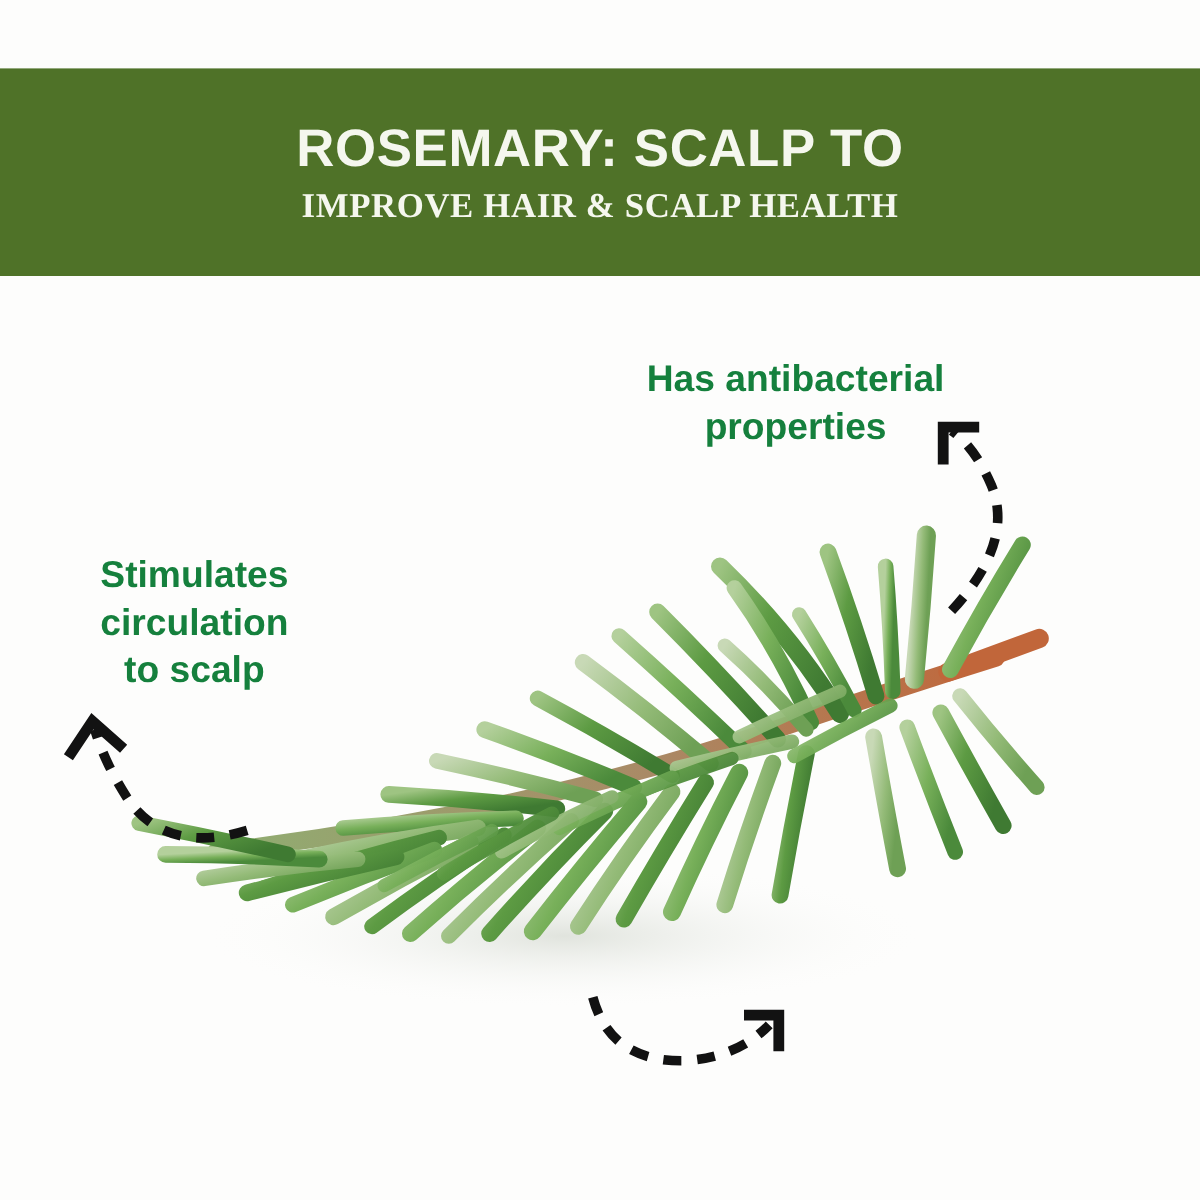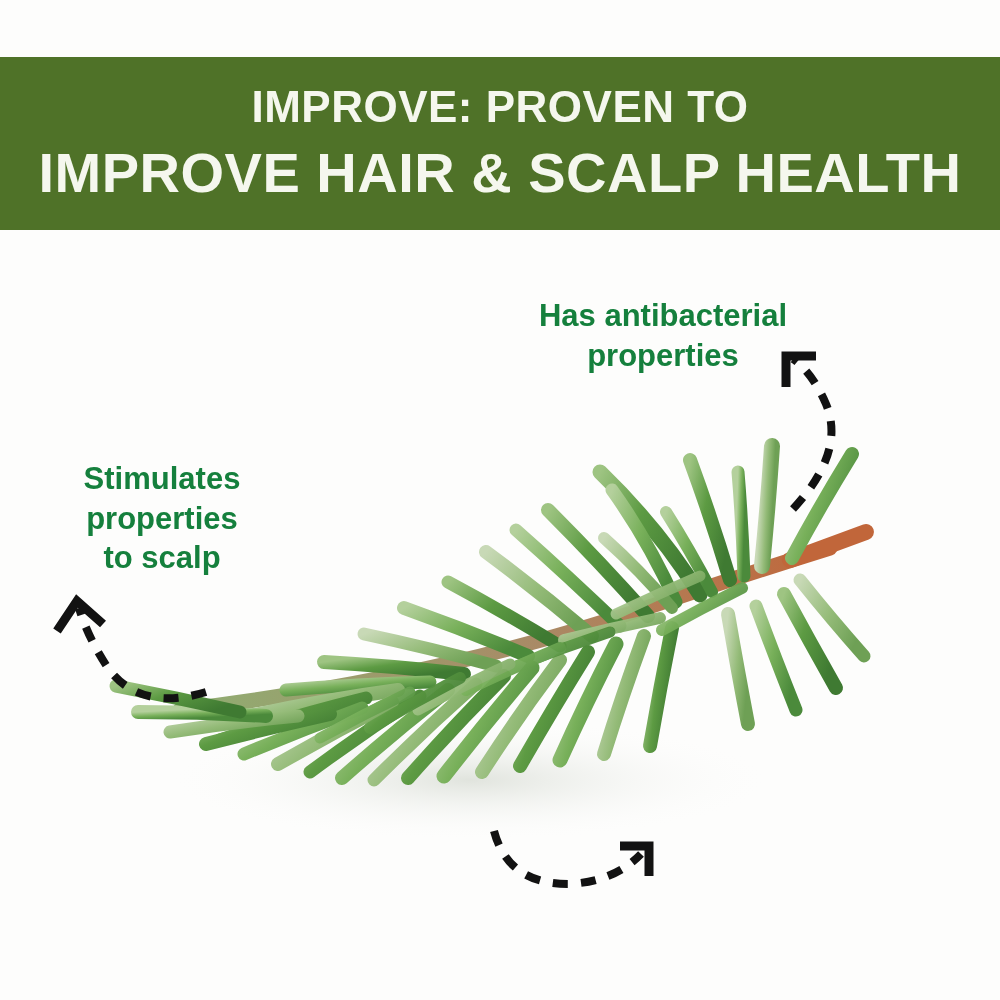--- a/index.html
+++ b/index.html
@@ -32,21 +32,21 @@
   .header-line {
     color: #f5f7ee;
     font-family: "Liberation Sans", sans-serif;
     font-weight: bold;
     font-size: 44px;
     letter-spacing: 0.5px;
     line-height: 1.32;
     text-align: center;
     white-space: nowrap;
   }
-  #header-line-2 { font-size: 56px; }
+  #header-line-2 { font-size: 29px; font-family: Liberation Serif, serif; }
 
   
   .annotation {
     position: absolute;
     color: #15803d;
     font-family: "Liberation Sans", sans-serif;
     font-weight: bold;
     font-size: 31px;
     line-height: 1.28;
     text-align: center;
@@ -100,21 +100,21 @@
     width: 1000px;
     height: 560px;
   }
 </style>
 </head>
 <body>
 
 <div id="canvas">
 
   <div id="header-banner">
-    <div class="header-line" id="header-line-1">IMPROVE: PROVEN TO</div>
+    <div class="header-line" id="header-line-1">ROSEMARY: SCALP TO</div>
     <div class="header-line" id="header-line-2">IMPROVE HAIR &amp; SCALP HEALTH</div>
   </div>
 
   <svg id="rosemary-sprig" viewBox="0 0 1000 560">
     <defs>
       <linearGradient id="needleA" x1="0%" y1="0%" x2="100%" y2="60%">
         <stop offset="0%" stop-color="#9ec482"></stop>
         <stop offset="45%" stop-color="#5d9b43"></stop>
         <stop offset="100%" stop-color="#3f7a32"></stop>
       </linearGradient>
@@ -202,21 +202,21 @@
         <path d="M 742 208 Q 702 228 662 250" stroke="url(#needleB)" stroke-width="12"></path>
         <path d="M 700 196 Q 658 214 616 234" stroke="url(#needleC)" stroke-width="11"></path>
       </g>
     </g>
   </svg>
 
   <div class="annotation" id="label-antibacterial">Has antibacterial
 properties</div>
 
   <div class="annotation" id="label-circulation">Stimulates
-properties
+circulation
 to scalp</div>
 
 
   <svg id="arrows-layer" viewBox="0 0 1000 1000">
 
     <g>
       <path class="dashed-path" d="M 793 509 Q 846 452 826 404 Q 812 372 793 359"></path>
       <path class="arrow-head" d="M 816 356 L 786 356 L 786 387"></path>
     </g>
 

